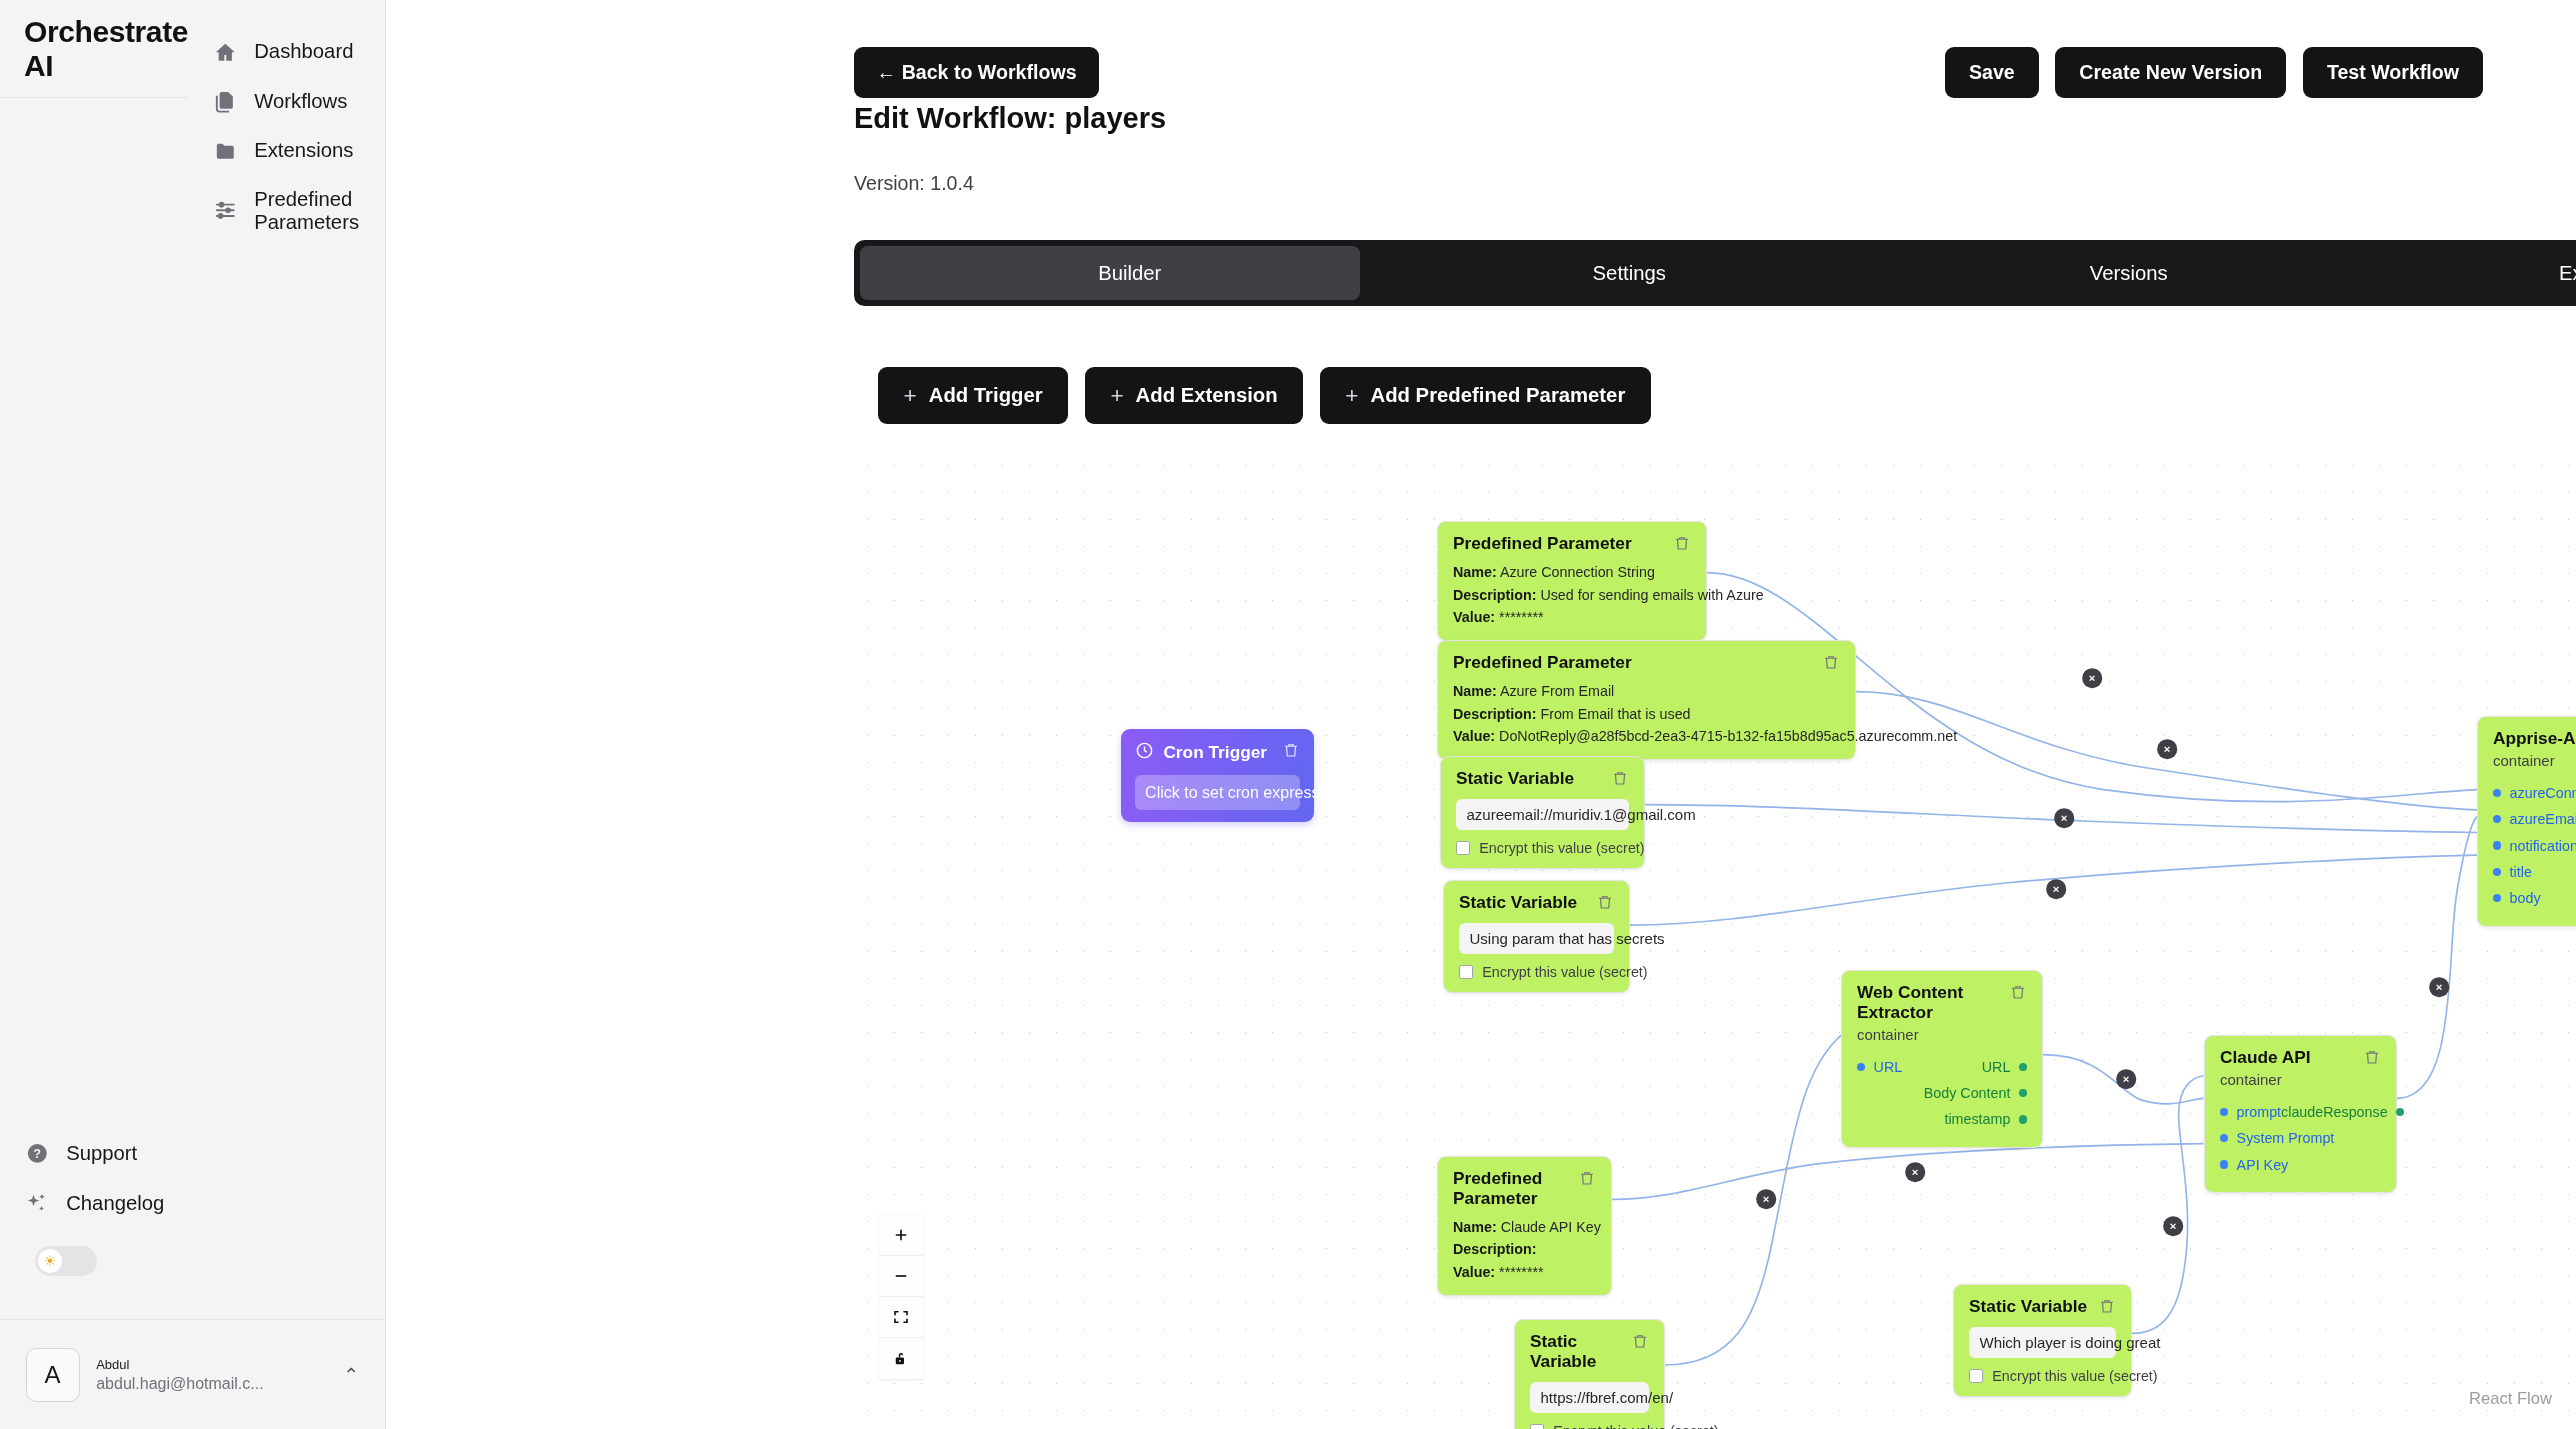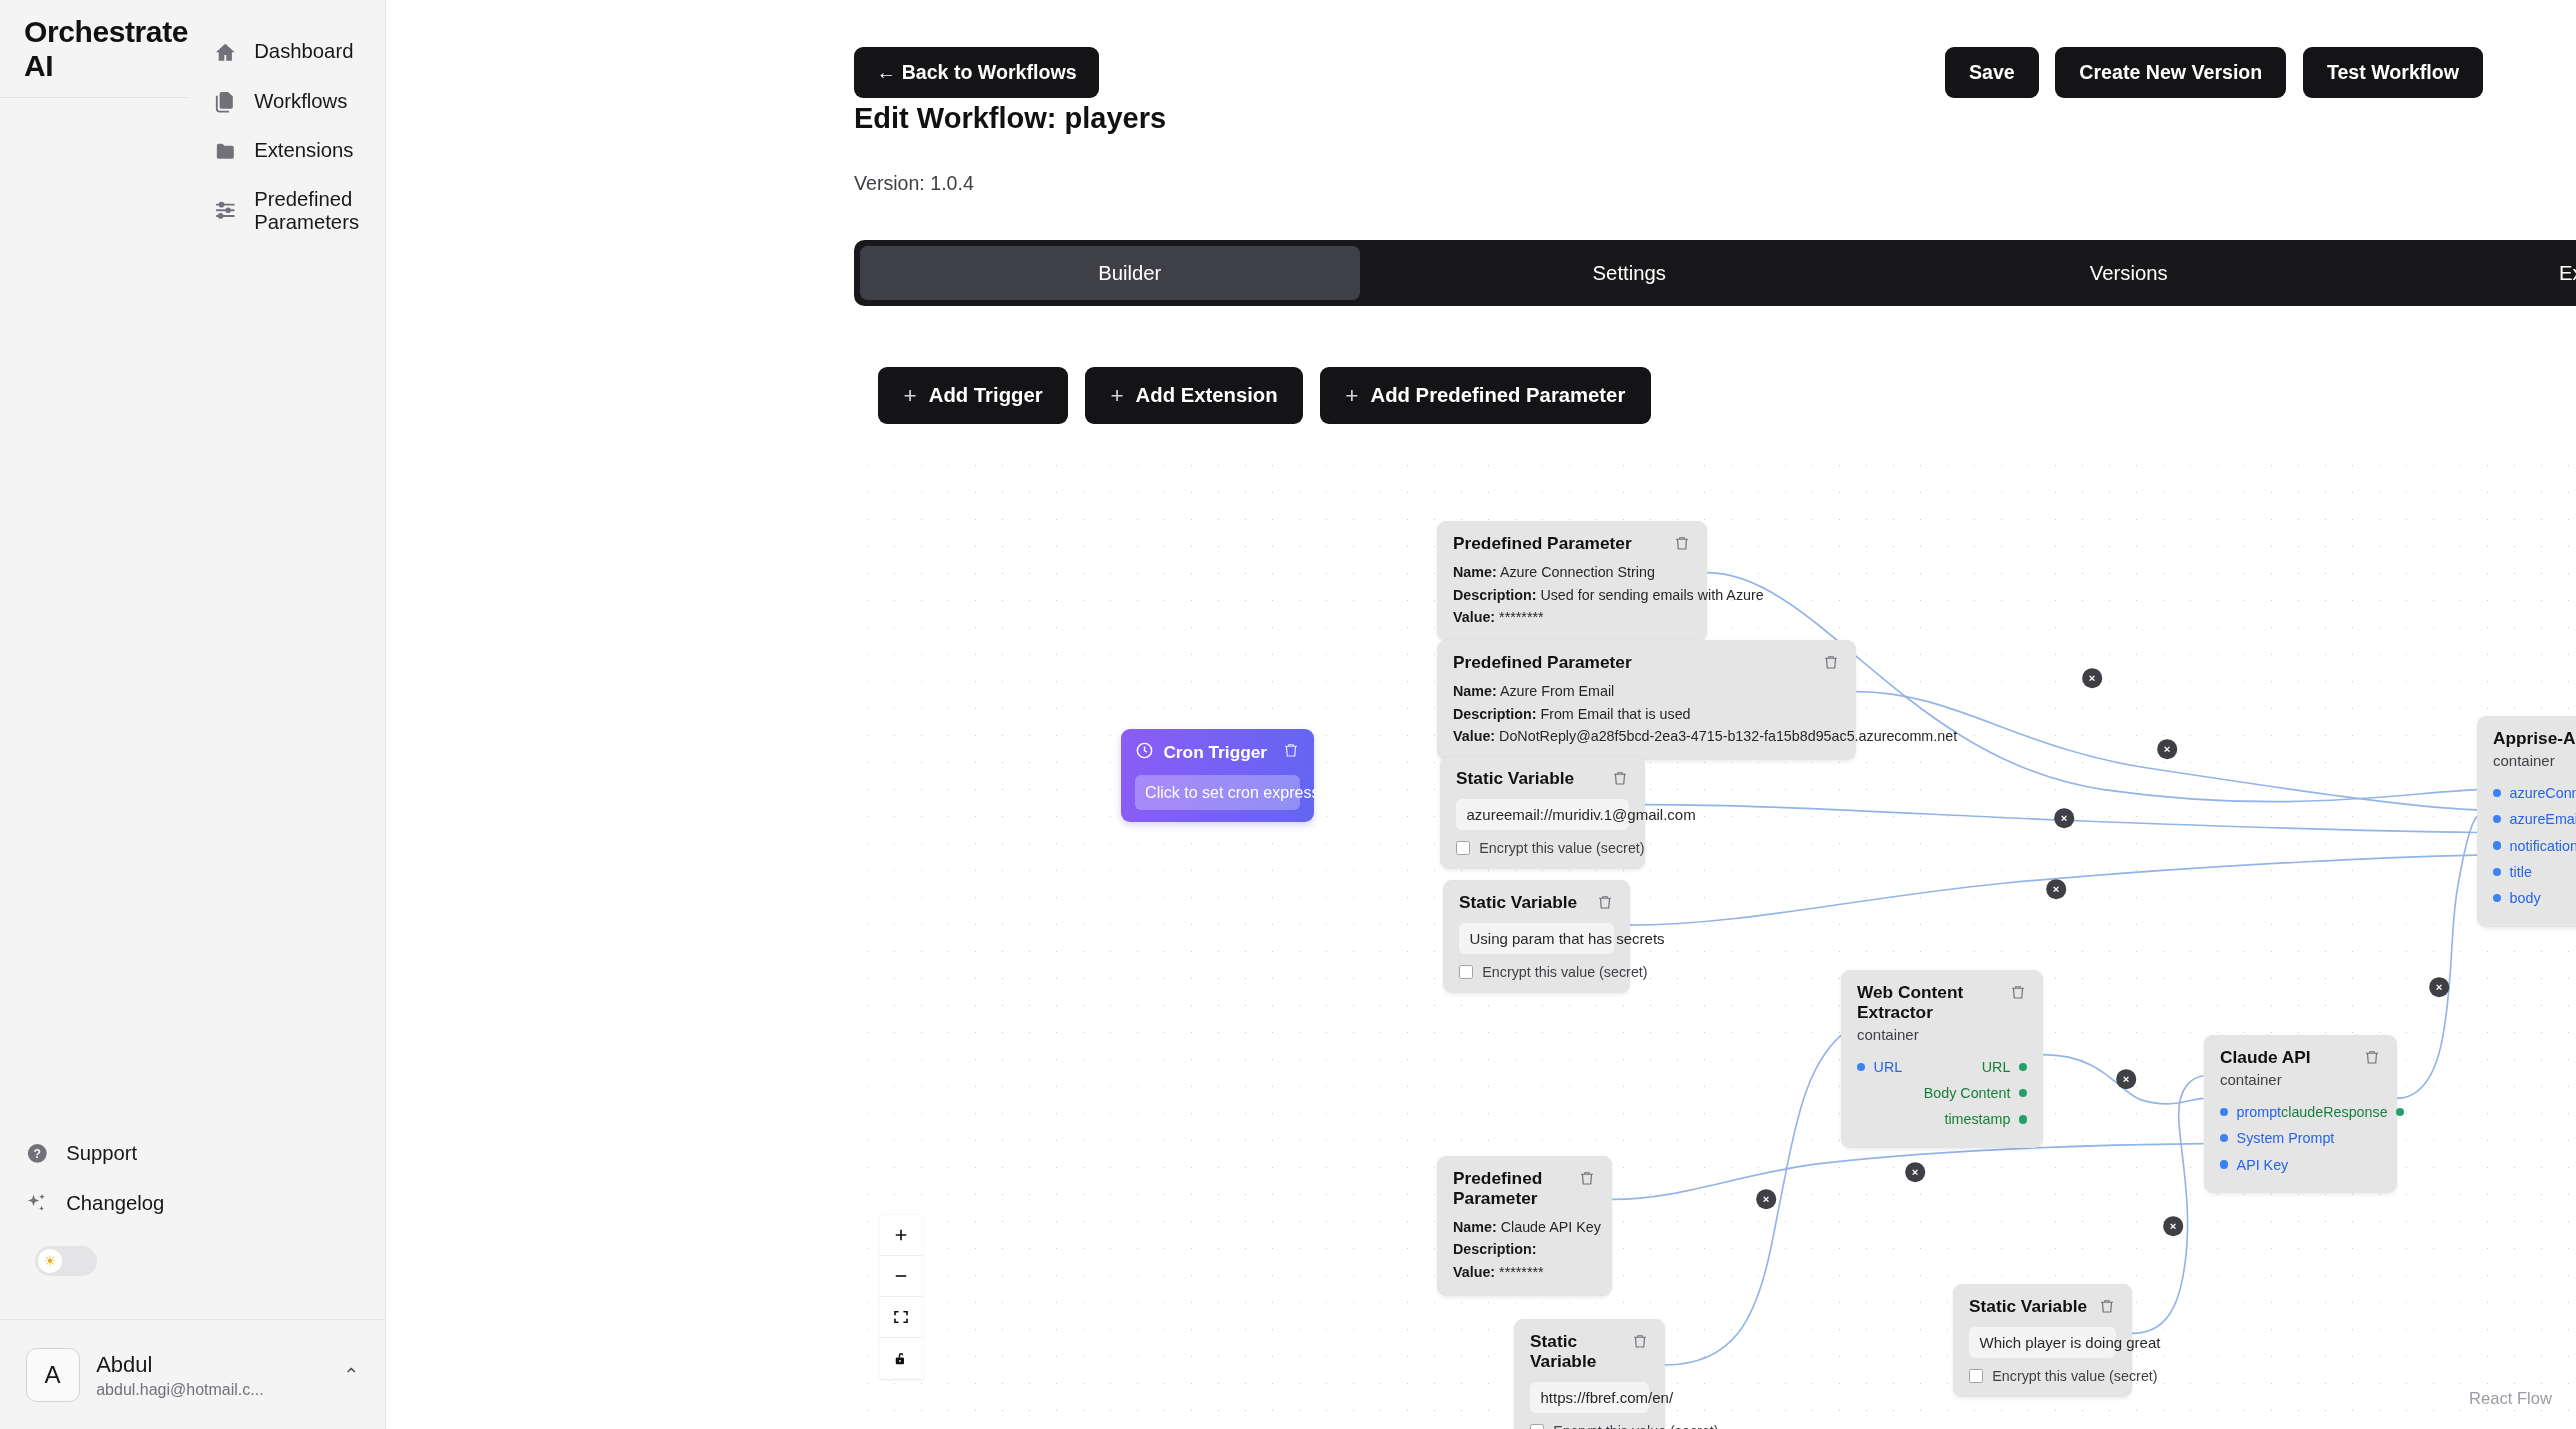--- a/index.html
+++ b/index.html
@@ -68,21 +68,21 @@
     padding: 0 25.6px;
     cursor: pointer;
   }
   .avatar {
     width: 54px; height: 54px; border-radius: 10.5px;
     border: 0.8px solid #d4d4d8; background: #fafafa;
     display: flex; align-items: center; justify-content: center;
     font-size: 24px; color: #18181b; flex: none;
   }
   .user-meta { flex: 1; min-width: 0; }
-  .user-name { font-size: 22px; color: #18181b; font-weight: 500; }
+  .user-name { font-size: 13px; color: #18181b; font-weight: 500; }
   .user-email { font-size: 16px; color: #71717a; margin-top: 3px;
     white-space: nowrap; overflow: hidden; text-overflow: ellipsis; max-width: 226px;}
   .chevron-up { color:#52525b; font-size: 19.6px; }
 
   
   .main { flex: 1; position: relative; background: #ffffff; }
 
   .topbar { position: relative; height: 226px; }
   .btn-dark {
     background: #141417; color: #fff; border: none; border-radius: 9px;
@@ -129,21 +129,21 @@
     position: absolute; left: 468px; top: 452px;
     width: 2108px; height: 978px;
     background-image: radial-gradient(#c9c9cf 0.9px, transparent 0.9px);
     background-size: 27px 27px;
     z-index: 0;
   }
   .edges { position: absolute; left: 0; top: 0; width: 2576px; height: 1430px; z-index: 1; pointer-events: none; }
 
   .node {
     position: absolute; z-index: 3;
-    background: #e5e5e5;
+    background: #bef264;
     border: 0.8px solid #e4e4e7;
     border-radius: 9px;
     box-shadow: 0 1.5px 3.8px rgba(0,0,0,.07);
     padding: 12px 15px;
   }
   .node-head { display: flex; align-items: flex-start; justify-content: space-between; gap: 10.5px; }
   .node-title { font-size: 17.3px; font-weight: bold; color: #111114; line-height: 1.15; }
   .node-sub { font-size: 15px; color: #3f3f46; margin-top: 3px; }
   .trash { width: 18px; height: 18px; flex: none; cursor: pointer; }
   .trash svg { width: 18px; height: 18px; stroke: #71717a; fill: none; stroke-width: 1.6; }

